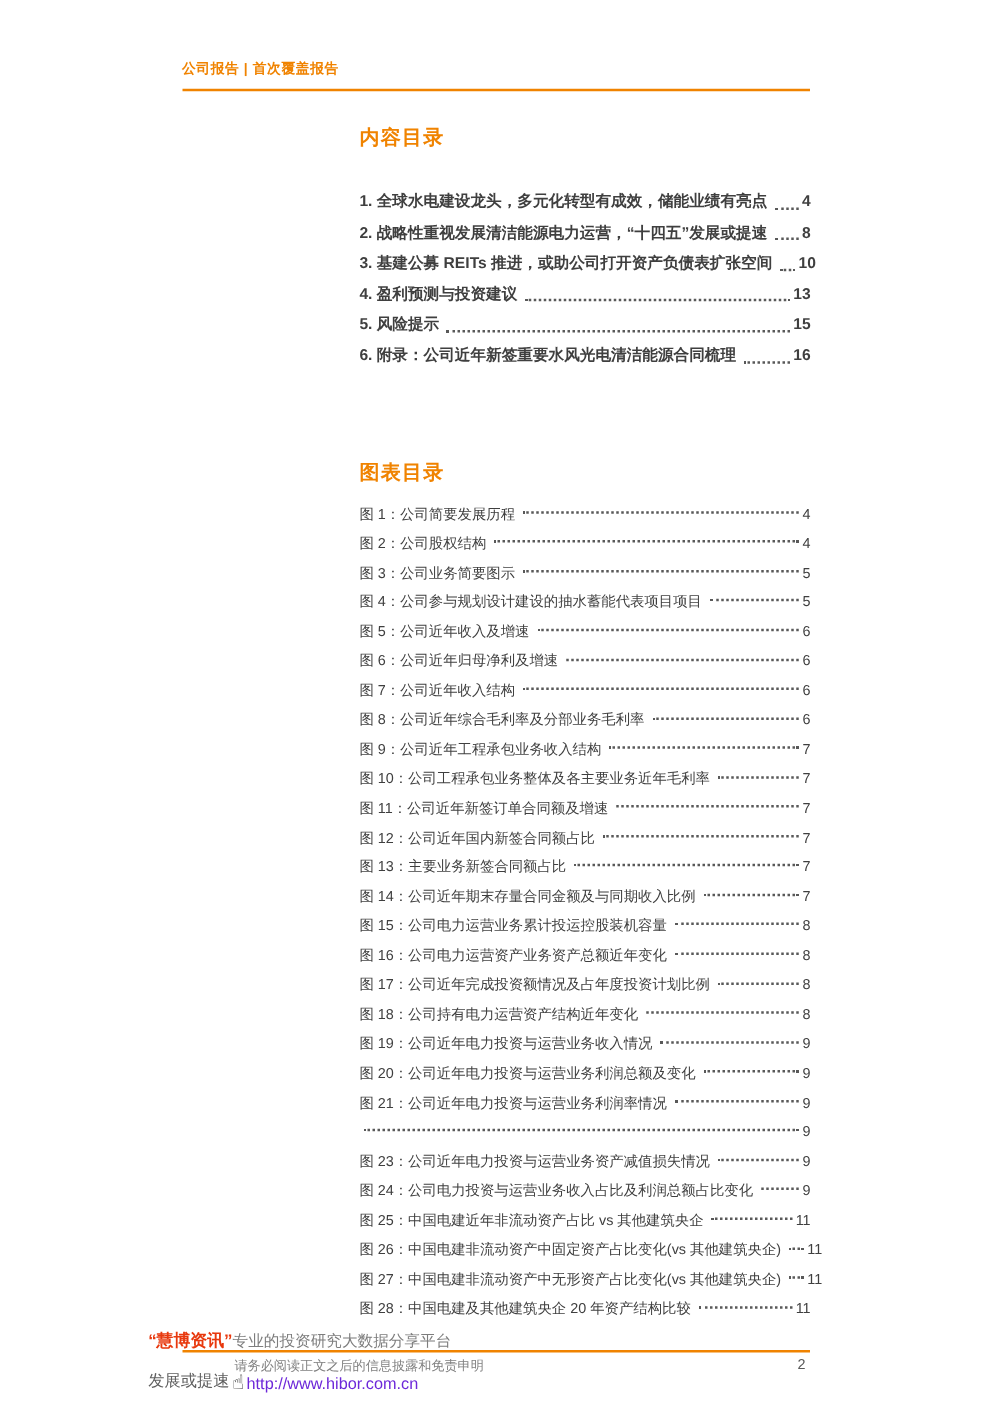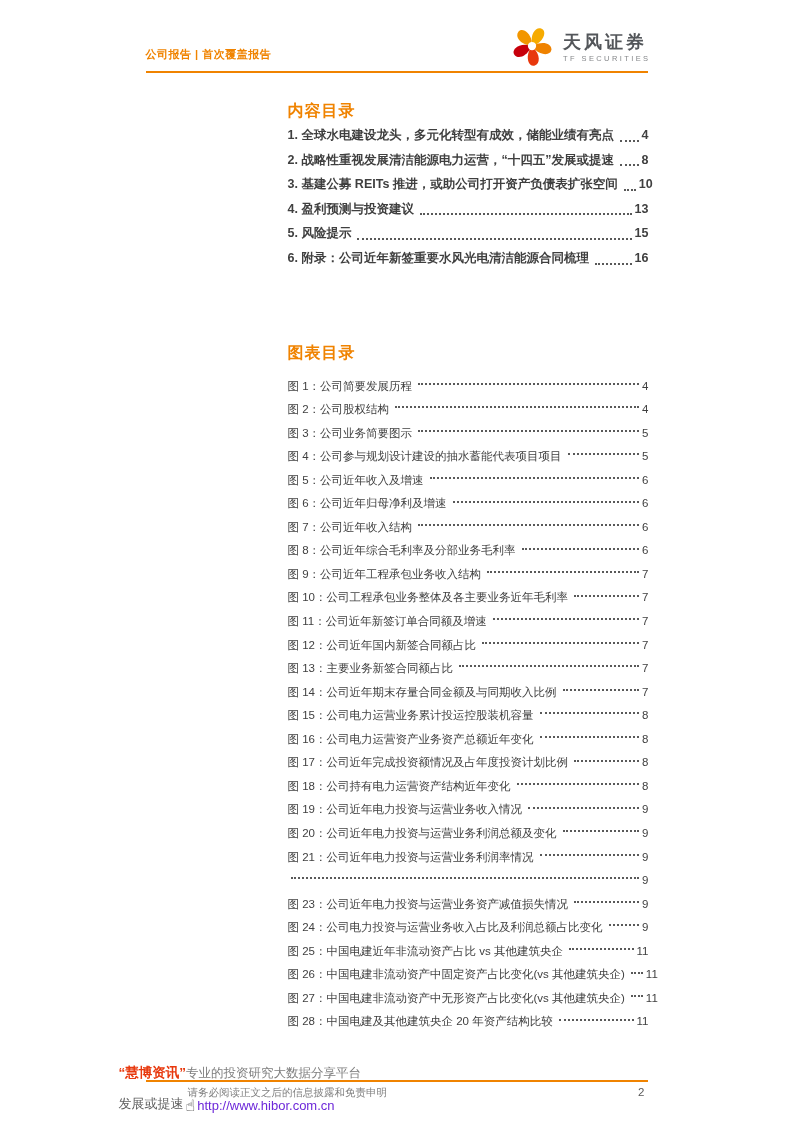--- a/index.html
+++ b/index.html
@@ -18,21 +18,21 @@
   .brand-text { display:flex; flex-direction:column; line-height:1.15; }
   .brand-cn { font-size:18px; font-weight:bold; color:#53565a; letter-spacing:3px; }
   .brand-en { font-size:7.5px; color:#85878a; letter-spacing:2.4px; margin-top:2px; }
   .rule { position:absolute; left:63px; right:63px; height:2px; background:var(--accent,#F08300); }
   .rule-top { top:71px; }
   .rule-bottom { top:1080px; }
   
   .main { position:absolute; left:205px; right:62px; top:101px; }
   .sec-title {
     color:var(--accent,#F08300); font-size:16px; font-weight:bold;
-    line-height:20px; margin-bottom:2px; letter-spacing:1px;
+    line-height:20px; margin-bottom:28px; letter-spacing:1px;
   }
   .sec-title.fig { margin-top:72px; margin-bottom:12px; }
   .row { display:flex; align-items:flex-end; }
   .row .lbl { white-space:nowrap; padding-right:3px; }
   .row .dots {
     flex:1; border-bottom:2px dotted var(--dot,#595959);
     margin:0 3px 4px 3px; min-width:12px;
   }
   .row .pg { white-space:nowrap; }
   .toc-row { height:24.6px; font-size:12.5px; font-weight:bold; color:var(--text_dark,#3f3f3f); line-height:24.6px; }
@@ -48,38 +48,20 @@
   .hand { font-size:16px; color:#333; transform:translateY(2px); }
   .wm-url { color:#6d28d9; }
 </style>
 </head>
 <body>
 
 <div class="page">
 
   <div class="crumb">公司报告 | 首次覆盖报告</div>
 
-  <div class="brand">
-    <span>
-      <svg width="44" height="44" viewBox="0 0 48 48">
-        <g>
-          <path d="M24 22 C22 11 28 3 34 5 C40 7 38 17 29 22 Z" fill="#F6AB00"></path>
-          <path d="M24 22 C22 11 28 3 34 5 C40 7 38 17 29 22 Z" fill="#EF8200" transform="rotate(72 24 24)"></path>
-          <path d="M24 22 C22 11 28 3 34 5 C40 7 38 17 29 22 Z" fill="#E8380D" transform="rotate(144 24 24)"></path>
-          <path d="M24 22 C22 11 28 3 34 5 C40 7 38 17 29 22 Z" fill="#C7000B" transform="rotate(216 24 24)"></path>
-          <path d="M24 22 C22 11 28 3 34 5 C40 7 38 17 29 22 Z" fill="#F29600" transform="rotate(288 24 24)"></path>
-          <circle cx="24" cy="24" r="4.5" fill="#ffffff"></circle>
-        </g>
-      </svg>
-    </span>
-    <span class="brand-text">
-      <span class="brand-cn">天风证券</span>
-      <span class="brand-en">TF SECURITIES</span>
-    </span>
-  </div>
 
   <div class="rule rule-top"></div>
 
   <div class="main">
     <div class="sec-title">内容目录</div>
     <div id="toc-list">
         <div class="row toc-row">
           <span class="lbl">1. 全球水电建设龙头，多元化转型有成效，储能业绩有亮点</span>
           <span class="dots"></span>
           <span class="pg">4</span>

